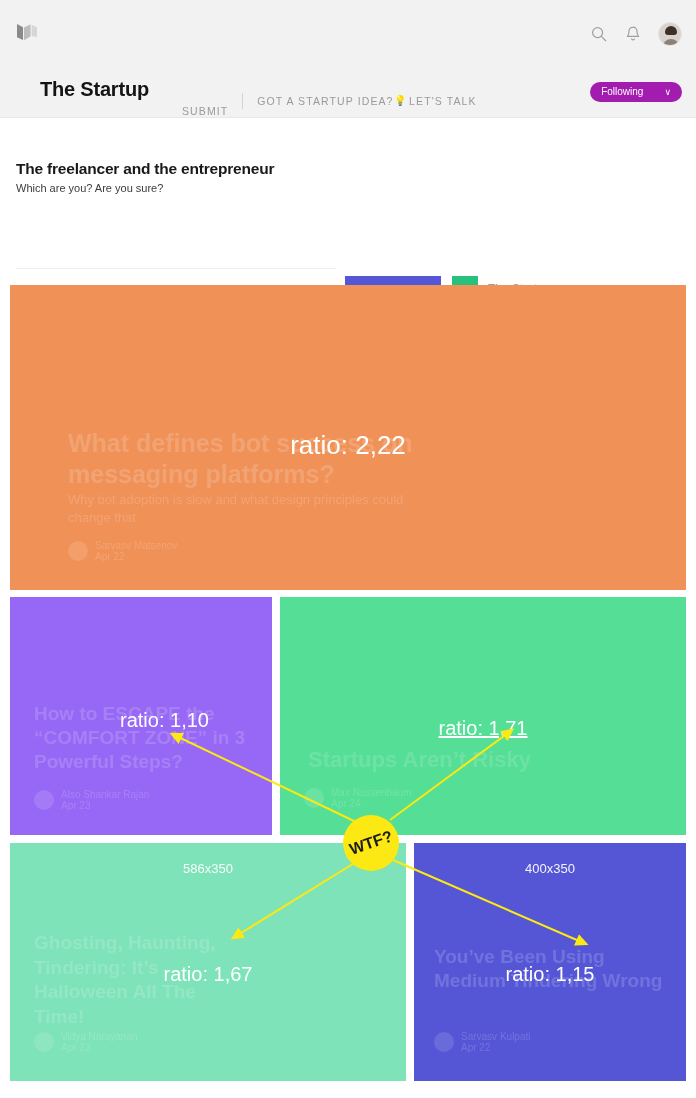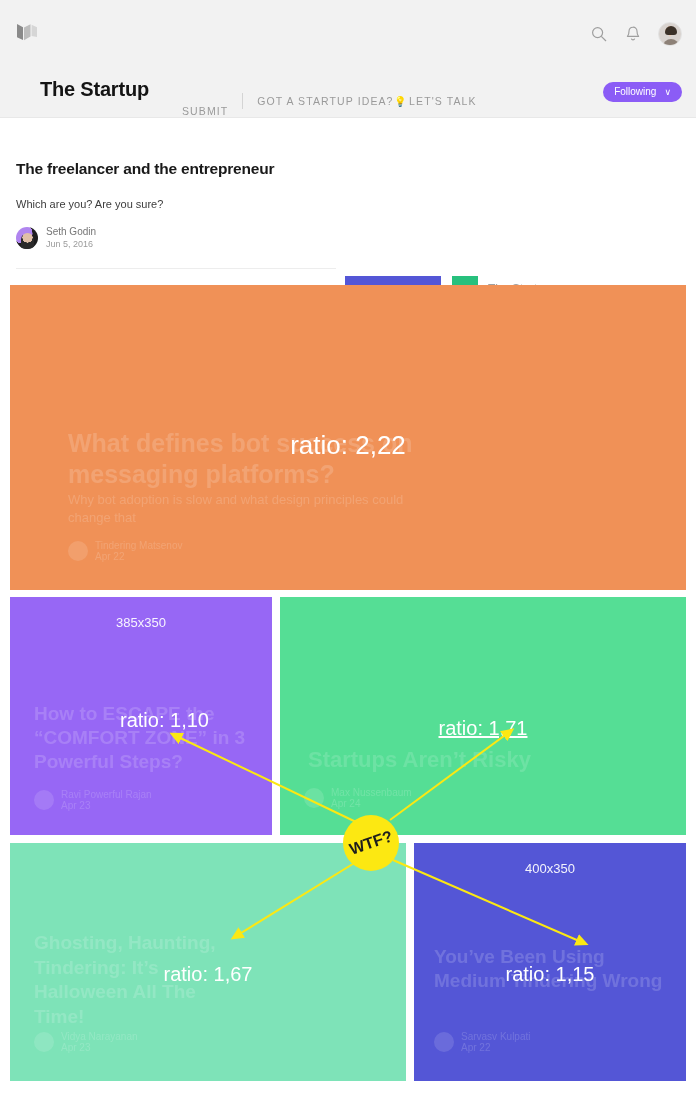--- a/index.html
+++ b/index.html
@@ -49,37 +49,37 @@
     display: flex; align-items: center; gap: 0px;
   }
   .nav-submit {
     font-size: 10.5px; letter-spacing: 1.1px; color: #9a9a9a; text-transform: uppercase; margin-top: 20px;
   }
   .nav-divider {
     width: 1px; height: 16px; background: #d4d4d4; margin: 0 14px;
   }
   .nav-talk {
     font-size: 10.5px; letter-spacing: 1.1px; color: #9a9a9a; text-transform: uppercase;
-    display: flex; align-items: center; gap: 1px;
+    display: flex; align-items: flex-start; gap: 1px;
   }
   .bulb { font-size: 10px; }
   .following-btn {
     position: absolute; right: 14px; top: 82px;
-    background: #8b5cf6; color: #fff; border-radius: 11px;
+    background: #a21caf; color: #fff; border-radius: 11px;
     font-size: 10px; padding: 4px 11px 5px 11px;
-    display: flex; align-items: center; gap: 8px; border: none; cursor: pointer;
+    display: flex; align-items: center; gap: 21px; border: none; cursor: pointer;
     font-family: "Liberation Sans", sans-serif;
   }
   .following-btn .chev { font-size: 9px; }
 
   
   .art-head { position: absolute; left: 0; top: 118px; width: 640px; height: 163px; background: #fff; }
   .art-left { position: absolute; left: 16px; top: 42px; width: 320px; }
   .art-title { font-size: 15.5px; font-weight: bold; color: #191919; letter-spacing: -.2px; }
-  .art-sub { font-size: 11px; color: #3c3c3c; margin-top: 20px; }
+  .art-sub { font-size: 11px; color: #3c3c3c; margin-top: 4px; }
   .byline { display: flex; align-items: center; gap: 8px; margin-top: 16px; }
   .byline-av {
     width: 22px; height: 22px; border-radius: 50%; position: relative; overflow: hidden;
     background: radial-gradient(circle at 30% 30%, #b085ef 0 45%, #1d1d1d 46% 100%);
   }
   .byline-av::after {
     content:""; position:absolute; left:5px; top:6px; width:13px; height:16px;
     background: radial-gradient(circle at 50% 28%, #e0bfa8 0 38%, #2a2a2a 39% 100%);
     border-radius: 7px 7px 2px 2px;
   }
@@ -227,27 +227,20 @@
     <button class="following-btn">
       <span>Following</span>
       <span class="chev">∨</span>
     </button>
   </div>
 
   <div class="art-head">
     <div class="art-left">
       <div class="art-title">The freelancer and the entrepreneur</div>
       <div class="art-sub">Which are you? Are you sure?</div>
-      <div class="byline">
-        <span class="byline-av"></span>
-        <span class="byline-text">
-          <div class="byline-name">Seth Godin</div>
-          <div class="byline-date">Jun 5, 2016</div>
-        </span>
-      </div>
     </div>
     <div class="rule"></div>
 
     <div class="chip-blue">
       <div class="chip-dim">142x122</div>
       <div class="chip-ratio">ratio: 1,15</div>
     </div>
 
     <div class="side-pub">
       <div class="side-pub-head">
@@ -261,37 +254,36 @@
   </div>
 
   <div class="cards">
 
     <div class="card" id="card-orange">
       <div class="ghost ghost-sub g-sub">Why bot adoption is slow and what design principles could change that</div>
       <div class="ghost g-title">What defines bot success on messaging platforms?</div>
       <div class="ghost ghost-sub g-by ghost-by">
         <span class="ghost-av"></span>
         <span>
-          <div>Tindering Matsenov</div>
+          <div>Sarvasv Matsenov</div>
           <div>Apr 22</div>
         </span>
       </div>
       <div class="ratio">ratio: 2,22</div>
     </div>
 
     <div class="card" id="card-purple">
       <div class="ghost g-title">How to ESCAPE the “COMFORT ZONE” in 3 Powerful Steps?</div>
       <div class="ghost ghost-sub g-by ghost-by">
         <span class="ghost-av"></span>
         <span>
-          <div>Ravi Powerful Rajan</div>
+          <div>Also Shankar Rajan</div>
           <div>Apr 23</div>
         </span>
       </div>
-      <div class="dim">385x350</div>
       <div class="ratio">ratio: 1,10</div>
     </div>
 
     <div class="card" id="card-green">
       <div class="ghost g-title">Startups Aren’t Risky</div>
       <div class="ghost ghost-sub g-by ghost-by">
         <span class="ghost-av"></span>
         <span>
           <div>Max Nussenbaum</div>
           <div>Apr 24</div>
@@ -302,20 +294,21 @@
 
     <div class="card" id="card-mint">
       <div class="ghost g-title">Ghosting, Haunting, Tindering: It’s Halloween All The Time!</div>
       <div class="ghost ghost-sub g-by ghost-by">
         <span class="ghost-av"></span>
         <span>
           <div>Vidya Narayanan</div>
           <div>Apr 23</div>
         </span>
       </div>
+      <div class="dim">586x350</div>
       <div class="ratio">ratio: 1,67</div>
     </div>
 
     <div class="card" id="card-indigo">
       <div class="ghost g-title">You’ve Been Using Medium Tindering Wrong</div>
       <div class="ghost ghost-sub g-by ghost-by">
         <span class="ghost-av"></span>
         <span>
           <div>Sarvasv Kulpati</div>
           <div>Apr 22</div>

